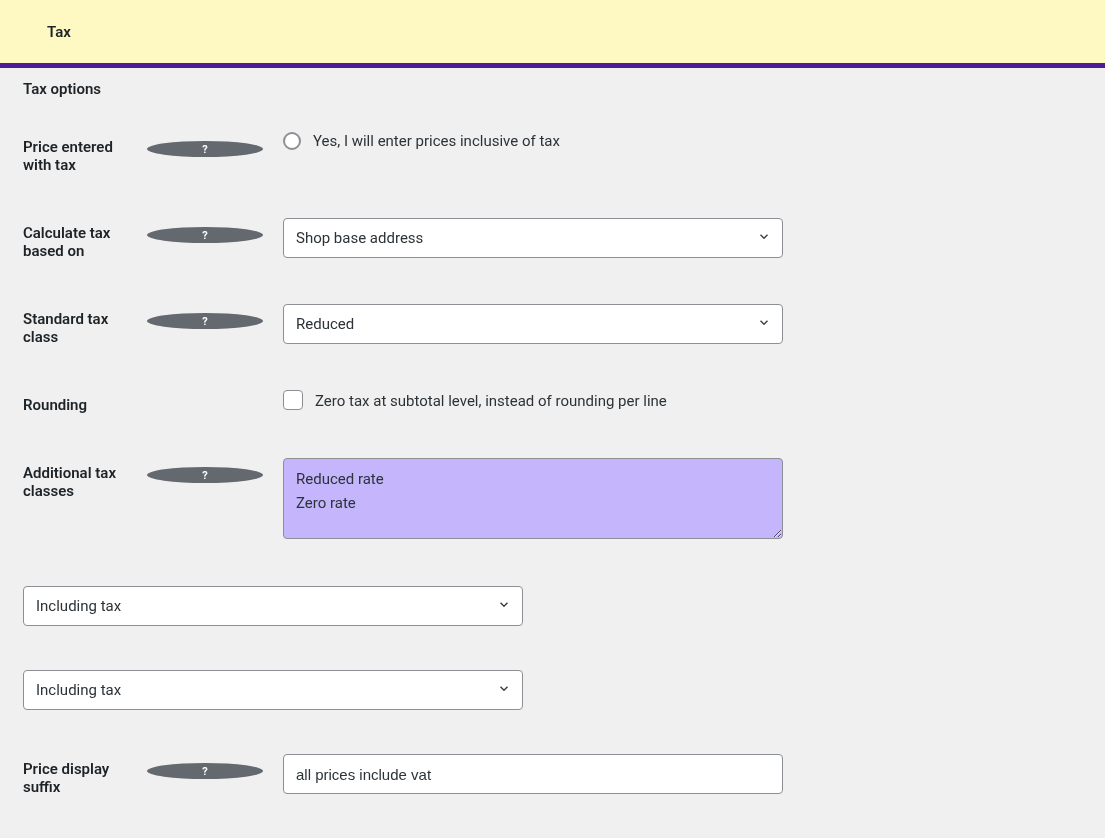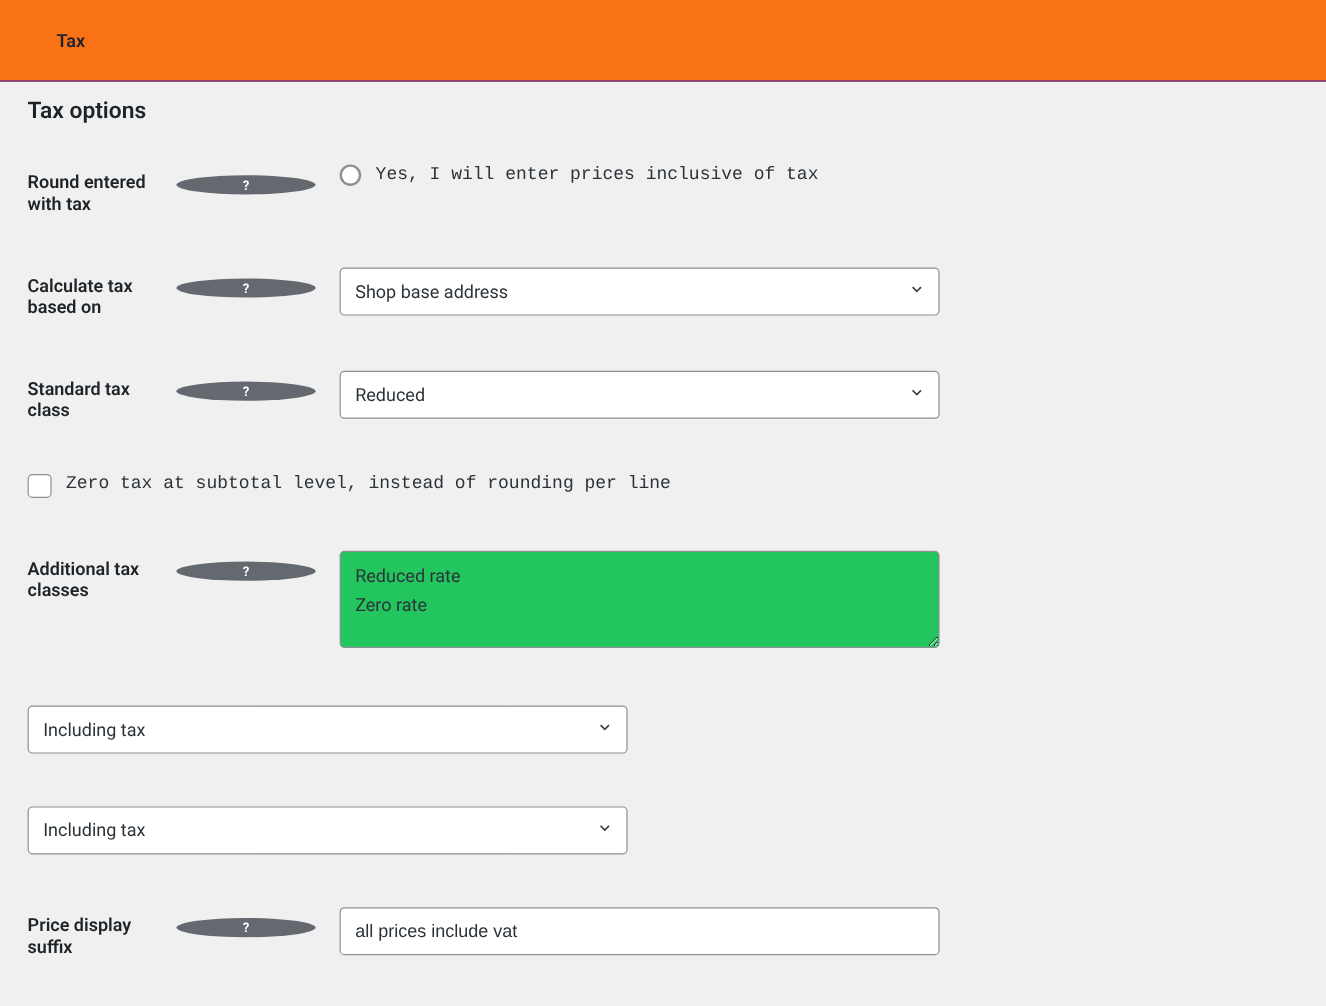--- a/index.html
+++ b/index.html
@@ -3,37 +3,37 @@
   <meta charset="utf-8">
   <style>
     * { box-sizing: border-box; margin: 0; padding: 0; }
     body {
       font-family: -apple-system, BlinkMacSystemFont, "Segoe UI", Roboto, sans-serif;
       background: #f0f0f1;
       color: #1d2327;
       font-size: 14px;
     }
     .topbar {
-      background: #f97316;
+      background: #fef9c3;
       padding: 0 47px;
       height: 68px;
       display: flex;
       align-items: center;
-      border-bottom: 1px solid #4c1d95;
+      border-bottom: 5px solid #4c1d95;
     }
     .topbar-title {
       font-size: 15px;
       font-weight: 600;
       color: #1d2327;
     }
     .content {
       padding: 12px 23px 30px;
     }
     .section-title {
-      font-size: 19px;
+      font-size: 15px;
       font-weight: 600;
       color: #1d2327;
       margin-bottom: 34px;
     }
     .form-row {
       display: flex;
       align-items: flex-start;
       margin-bottom: 44px;
     }
     .form-label {
@@ -106,38 +106,37 @@
       background: #fff;
       padding: 0 12px;
       font-size: 15px;
       color: #2c3338;
     }
     .textarea {
       width: 500px;
       height: 81px;
       border: 1px solid #8c8f94;
       border-radius: 4px;
-      background: #22c55e;
+      background: #c4b5fd;
       padding: 8px 12px;
       font-size: 15px;
       color: #2c3338;
       font-family: inherit;
       resize: both;
       line-height: 1.6;
     }
     .radio-group {
       display: flex;
       flex-direction: column;
       gap: 28px;
     }
     .radio-item, .checkbox-item {
       display: flex;
-      align-items: flex-start;
+      align-items: flex-end;
       gap: 12px;
-      font-family: Liberation Mono, monospace;
     }
     .radio {
       width: 18px;
       height: 18px;
       border: 2px solid #8c8f94;
       border-radius: 50%;
       background: #fff;
       display: inline-flex;
       align-items: center;
       justify-content: center;
@@ -174,21 +173,21 @@
 
 <div class="topbar">
   <span class="topbar-title">Tax</span>
 </div>
 
 <div class="content">
   <h2 class="section-title">Tax options</h2>
 
   <div class="form-row">
     <div class="form-label">
-      <span>Round entered with tax</span>
+      <span>Price entered with tax</span>
       <span class="help-icon">?</span>
     </div>
     <div class="form-control-col">
       <div class="radio-group">
         <label class="radio-item">
           <span class="radio"></span>
           <span class="opt-label">Yes, I will enter prices inclusive of tax</span>
         </label>
       </div>
     </div>
@@ -222,20 +221,24 @@
         <span class="select-chevron">
           <svg width="14" height="14" viewBox="0 0 24 24" fill="none" stroke="currentColor" stroke-width="2.5">
               <polyline points="6 9 12 15 18 9"></polyline>
             </svg>
         </span>
       </div>
     </div>
   </div>
 
   <div class="form-row">
+    <div class="form-label">
+      <span>Rounding</span>
+      <span class="help-spacer"></span>
+    </div>
     <div class="form-control-col">
       <label class="checkbox-item">
         <span class="checkbox"></span>
         <span class="opt-label">Zero tax at subtotal level, instead of rounding per line</span>
       </label>
     </div>
   </div>
 
   <div class="form-row">
     <div class="form-label">

